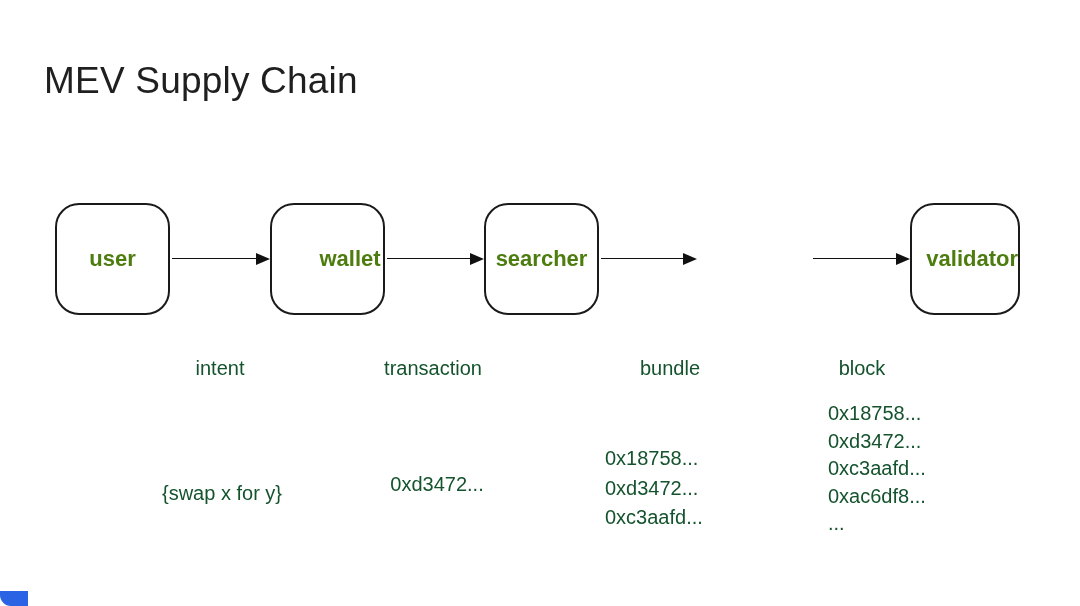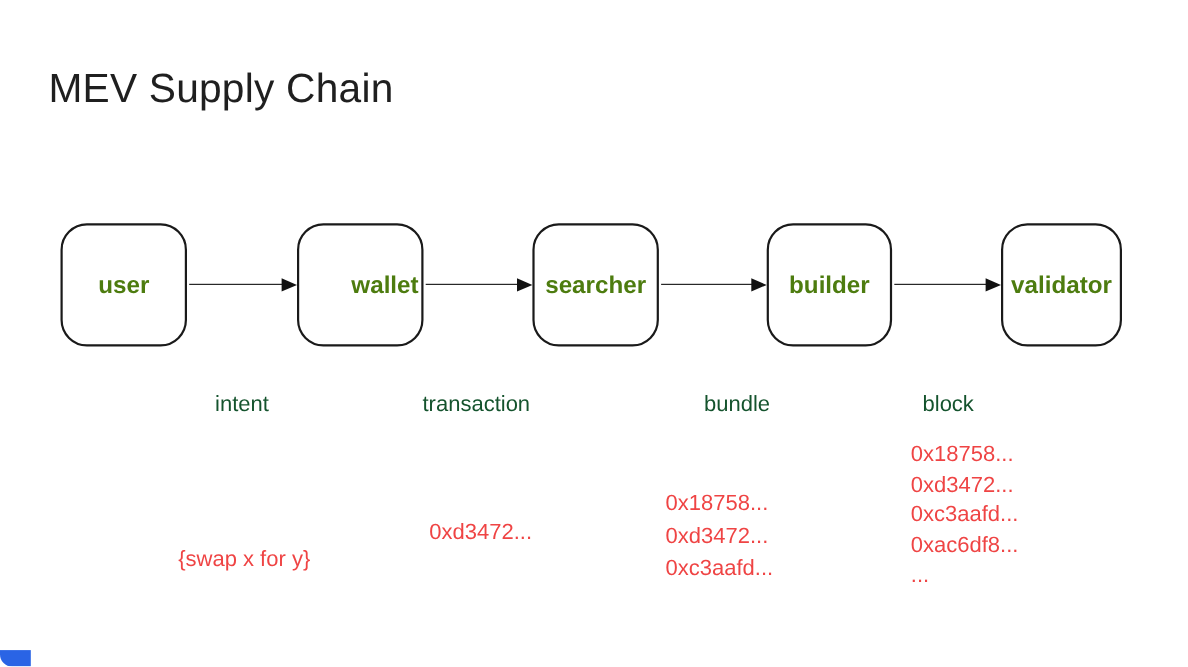--- a/index.html
+++ b/index.html
@@ -36,21 +36,21 @@
   }
   .node span {
     font-size: 22px;
     font-weight: 700;
     color: #4d7c0f;
   }
   .node-user      { left: 55px;  width: 115px; }
   .node-wallet    { left: 270px; width: 115px; padding-left: 45px; }
   .node-searcher  { left: 484px; width: 115px; }
   .node-builder   { left: 697px; width: 114px; }
-  .node-validator { left: 910px; width: 110px; }
+  .node-validator { left: 910px; width: 110px; justify-content: flex-end; }
 
   .arrow {
     position: absolute;
     top: 253px;
     height: 12px;
   }
   .arrow .line {
     position: absolute;
     left: 0;
     right: 11px;
@@ -80,27 +80,27 @@
     color: #14532d;
     white-space: nowrap;
   }
   .stage-intent      { left: 220px; }
   .stage-transaction { left: 433px; }
   .stage-bundle      { left: 650px; margin-left: 20px; }
   .stage-block       { left: 862px; }
 
   .payload {
     font-size: 20px;
-    color: #ef4444;
+    color: #14532d;
     white-space: nowrap;
   }
   .payload-intent {
     position: absolute;
     left: 222px;
-    top: 498px;
+    top: 482px;
     transform: translateX(-50%);
   }
   .payload-transaction {
     position: absolute;
     left: 437px;
     top: 473px;
     transform: translateX(-50%);
   }
   .payload-list {
     position: absolute;
@@ -127,23 +127,20 @@
   <h1 class="title">MEV Supply Chain</h1>
 
   <div class="node node-user">
     <span>user</span>
   </div>
   <div class="node node-wallet">
     <span>wallet</span>
   </div>
   <div class="node node-searcher">
     <span>searcher</span>
-  </div>
-  <div class="node node-builder">
-    <span>builder</span>
   </div>
   <div class="node node-validator">
     <span>validator</span>
   </div>
 
   <div class="arrow arrow-1">
     <div class="line"></div>
     <div class="head"></div>
   </div>
   <div class="arrow arrow-2">

